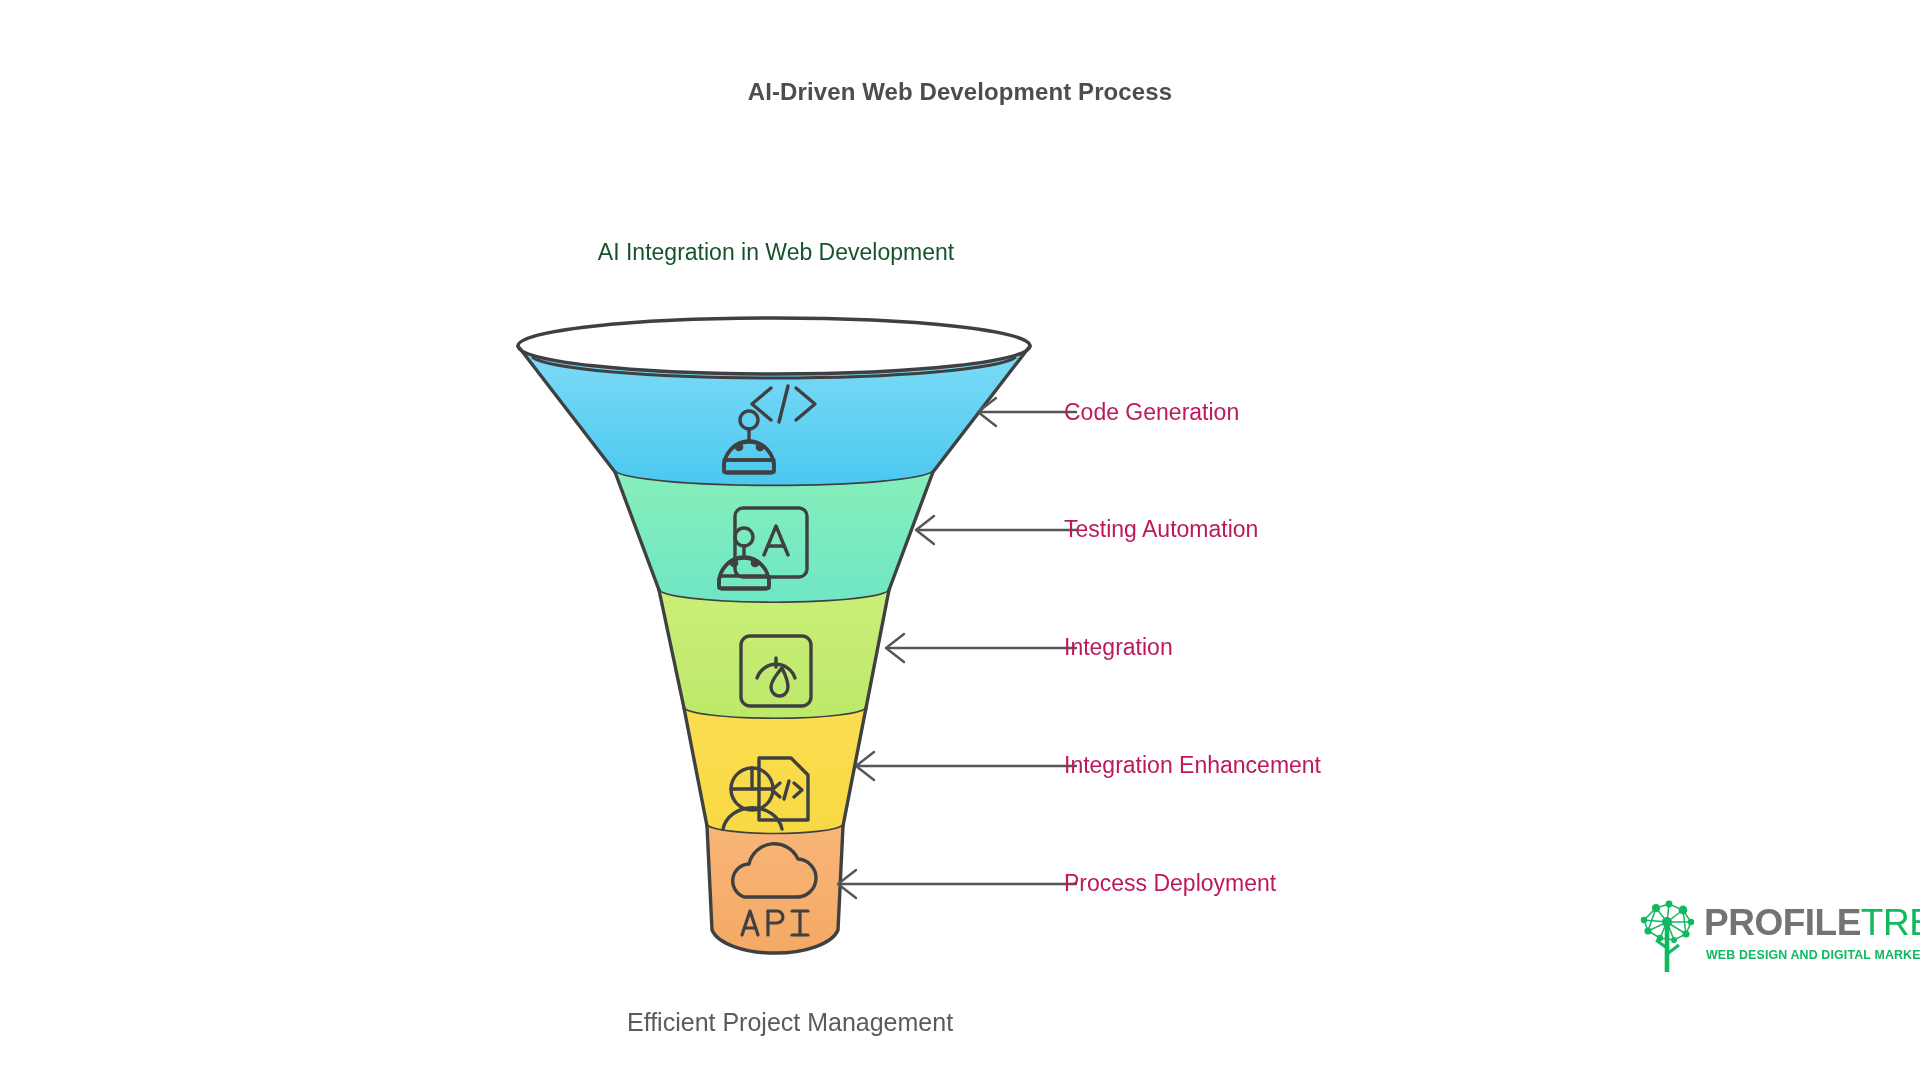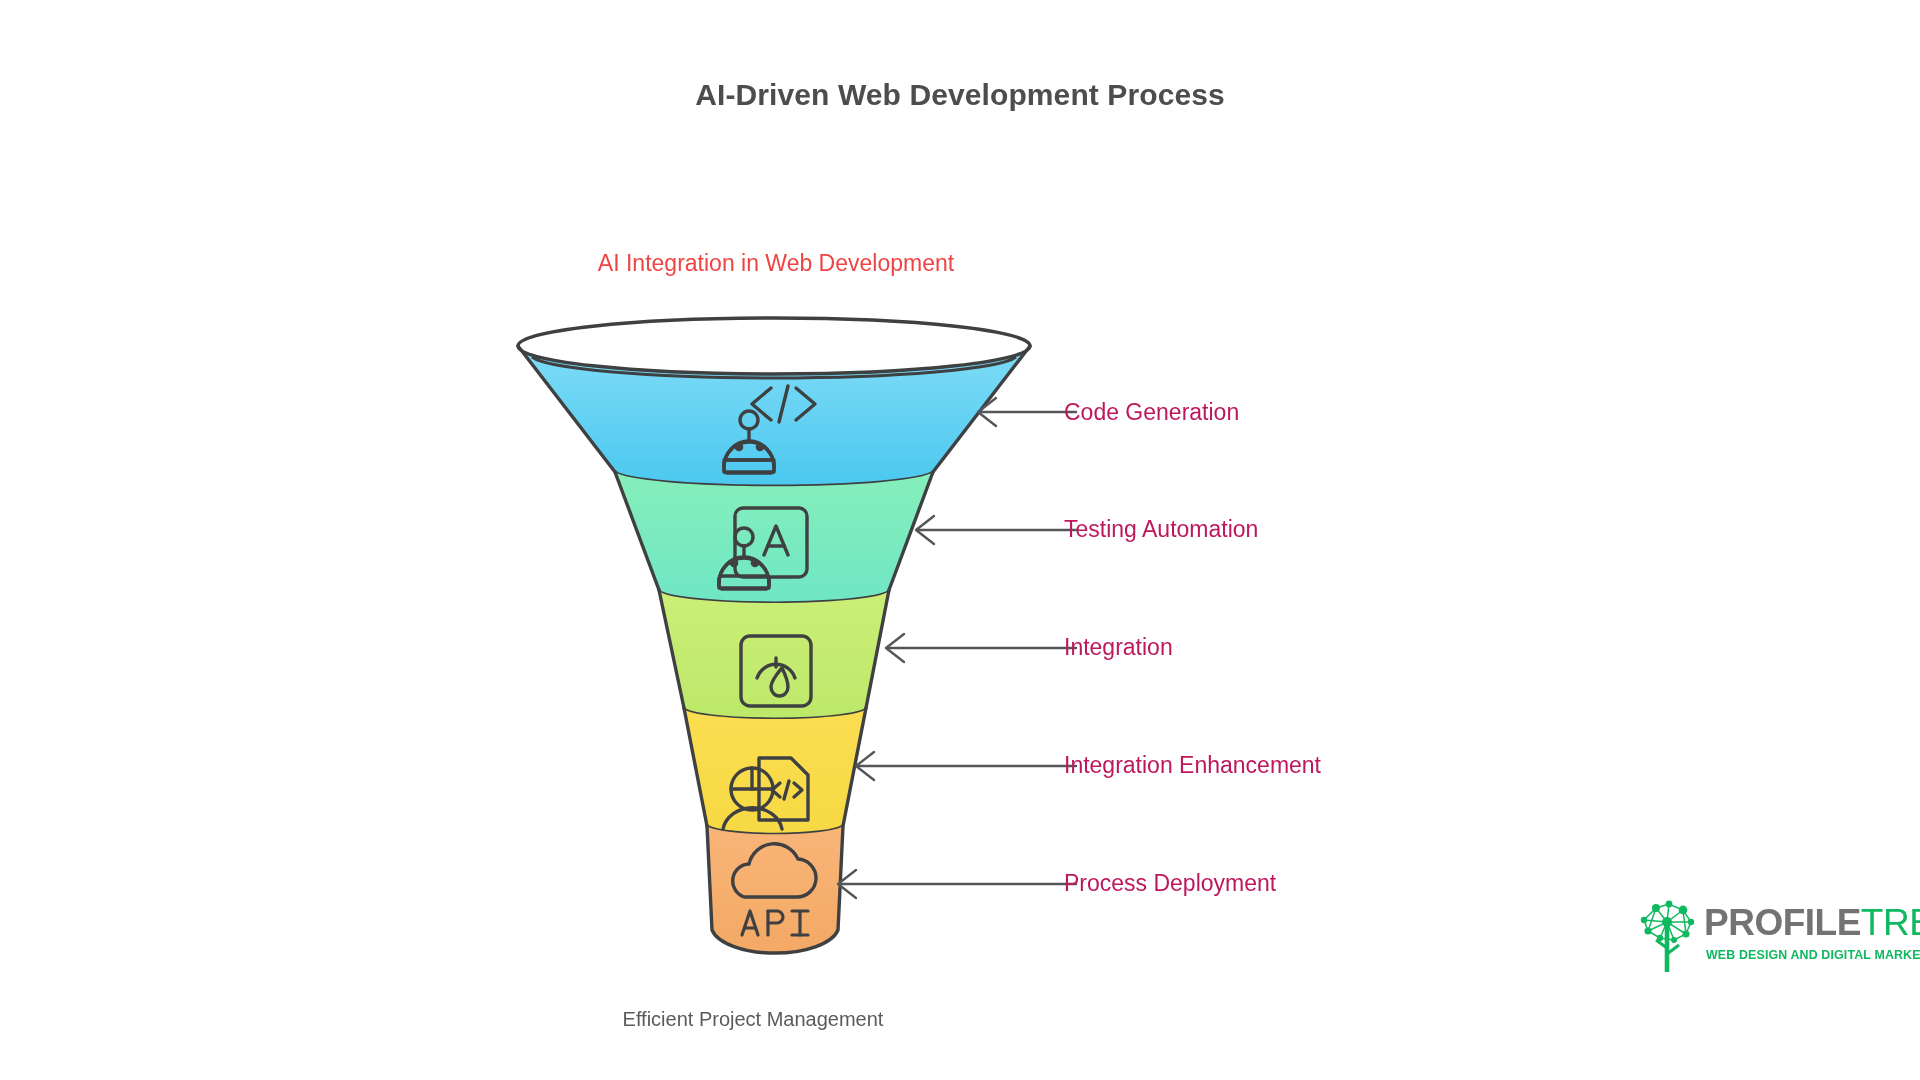--- a/index.html
+++ b/index.html
@@ -24,44 +24,44 @@
     width: 1920px;
     height: 1080px;
   }
 
   .page-title {
     position: absolute;
     top: 78px;
     left: 0;
     width: 1920px;
     text-align: center;
-    font-size: 30px;
+    font-size: 24px;
     font-weight: bold;
     letter-spacing: 0.1px;
     color: #4d4d4d;
   }
 
   .funnel-top-label {
     position: absolute;
-    top: 250px;
+    top: 239px;
     left: 586px;
     width: 380px;
     text-align: center;
     font-size: 23px;
-    color: #ef4444;
+    color: #14532d;
     white-space: nowrap;
   }
 
   .funnel-bottom-label {
     position: absolute;
     top: 1008px;
-    left: 593px;
+    left: 627px;
     width: 320px;
     text-align: center;
-    font-size: 20px;
+    font-size: 25px;
     color: #5b5b5b;
     white-space: nowrap;
   }
 
   .stage-label {
     position: absolute;
     left: 1064px;
     font-size: 23px;
     color: #be185d;
     white-space: nowrap;

